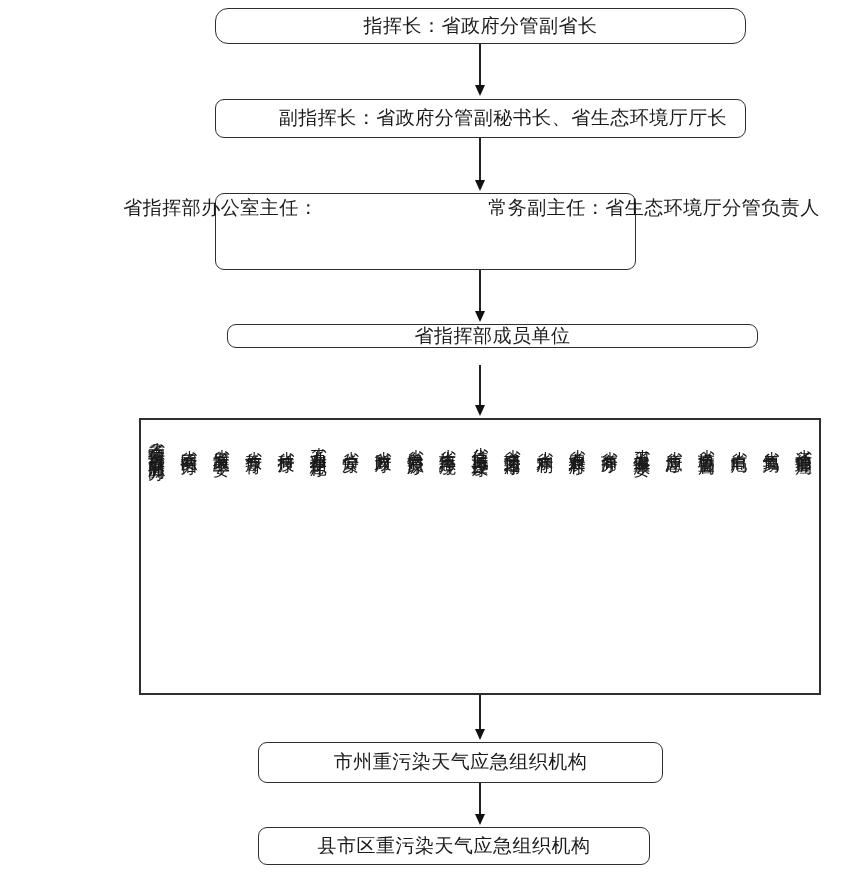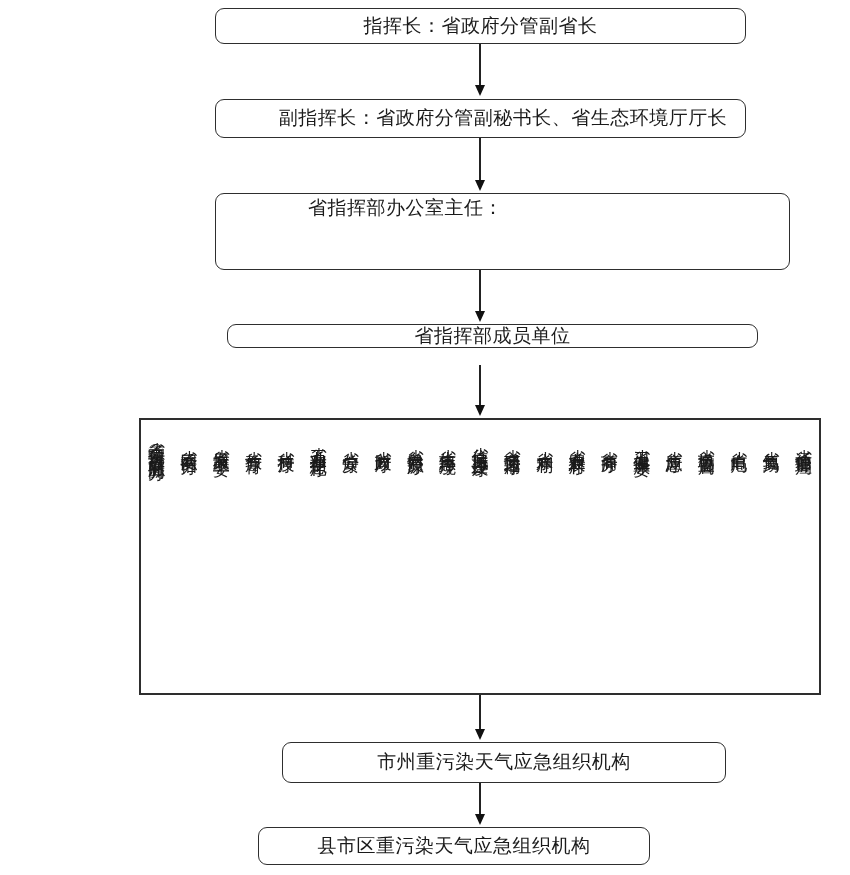--- a/index.html
+++ b/index.html
@@ -22,28 +22,28 @@
     justify-content: center;
     font-size: 19px;
     letter-spacing: 0.5px;
     line-height: 1.3;
     text-align: center;
   }
   .rounded { border-radius: 9px; }
   .square  { border-radius: 0; border-width: 2px; }
 
   
-  #node-commander       { left: 215px; top:   8px; width: 531px; height: 36px; }
+  #node-commander       { left: 215px; top:   8px; width: 531px; height: 36px; border-radius: 13px; }
   #node-deputy          { left: 215px; top:  99px; width: 531px; height: 39px; padding-left: 45px; }
-  #node-office          { left: 215px; top: 193px; width: 575px; height: 77px;
-                          flex-direction: column; justify-content: space-between; align-items: stretch; }
+  #node-office          { left: 215px; top: 193px; width: 421px; height: 77px;
+                          flex-direction: row; justify-content: center; align-items: stretch; }
   #node-members-header  { left: 227px; top: 324px; width: 531px; height: 24px; }
   #node-member-units    { left: 139px; top: 418px; width: 682px; height: 277px;
                           align-items: flex-start; justify-content: flex-start; }
-  #node-city            { left: 258px; top: 742px; width: 444px; height: 41px; margin-left: 24px; }
+  #node-city            { left: 258px; top: 742px; width: 405px; height: 41px; }
   #node-county          { left: 258px; top: 827px; width: 392px; height: 38px; }
 
   .office-line { display: flex; align-items: baseline; line-height: 27px; text-align: left; }
   .office-label { display: inline-block; width: 287px; text-align: right; white-space: pre; }
   .office-value { display: inline-block; text-align: left; white-space: pre; }
 
   .vcols {
     display: flex;
     flex-direction: row;
     justify-content: space-between;
@@ -97,20 +97,24 @@
   <div class="node rounded" id="node-deputy">
     <span>副指挥长：省政府分管副秘书长、省生态环境厅厅长</span>
   </div>
 
   <div class="arrow" id="arrow-2"></div>
 
   <div class="node rounded" id="node-office">
     <div class="office-line">
       <span class="office-label">省指挥部办公室主任：</span>
     </div>
+    <div class="office-line">
+      <span class="office-label">常务副主任：</span>
+        <span class="office-value">省生态环境厅分管负责人</span>
+    </div>
   </div>
 
   <div class="arrow" id="arrow-3"></div>
 
   <div class="node rounded" id="node-members-header">
     <span>省指挥部成员单位</span>
   </div>
 
   <div class="arrow" id="arrow-4"></div>
 

